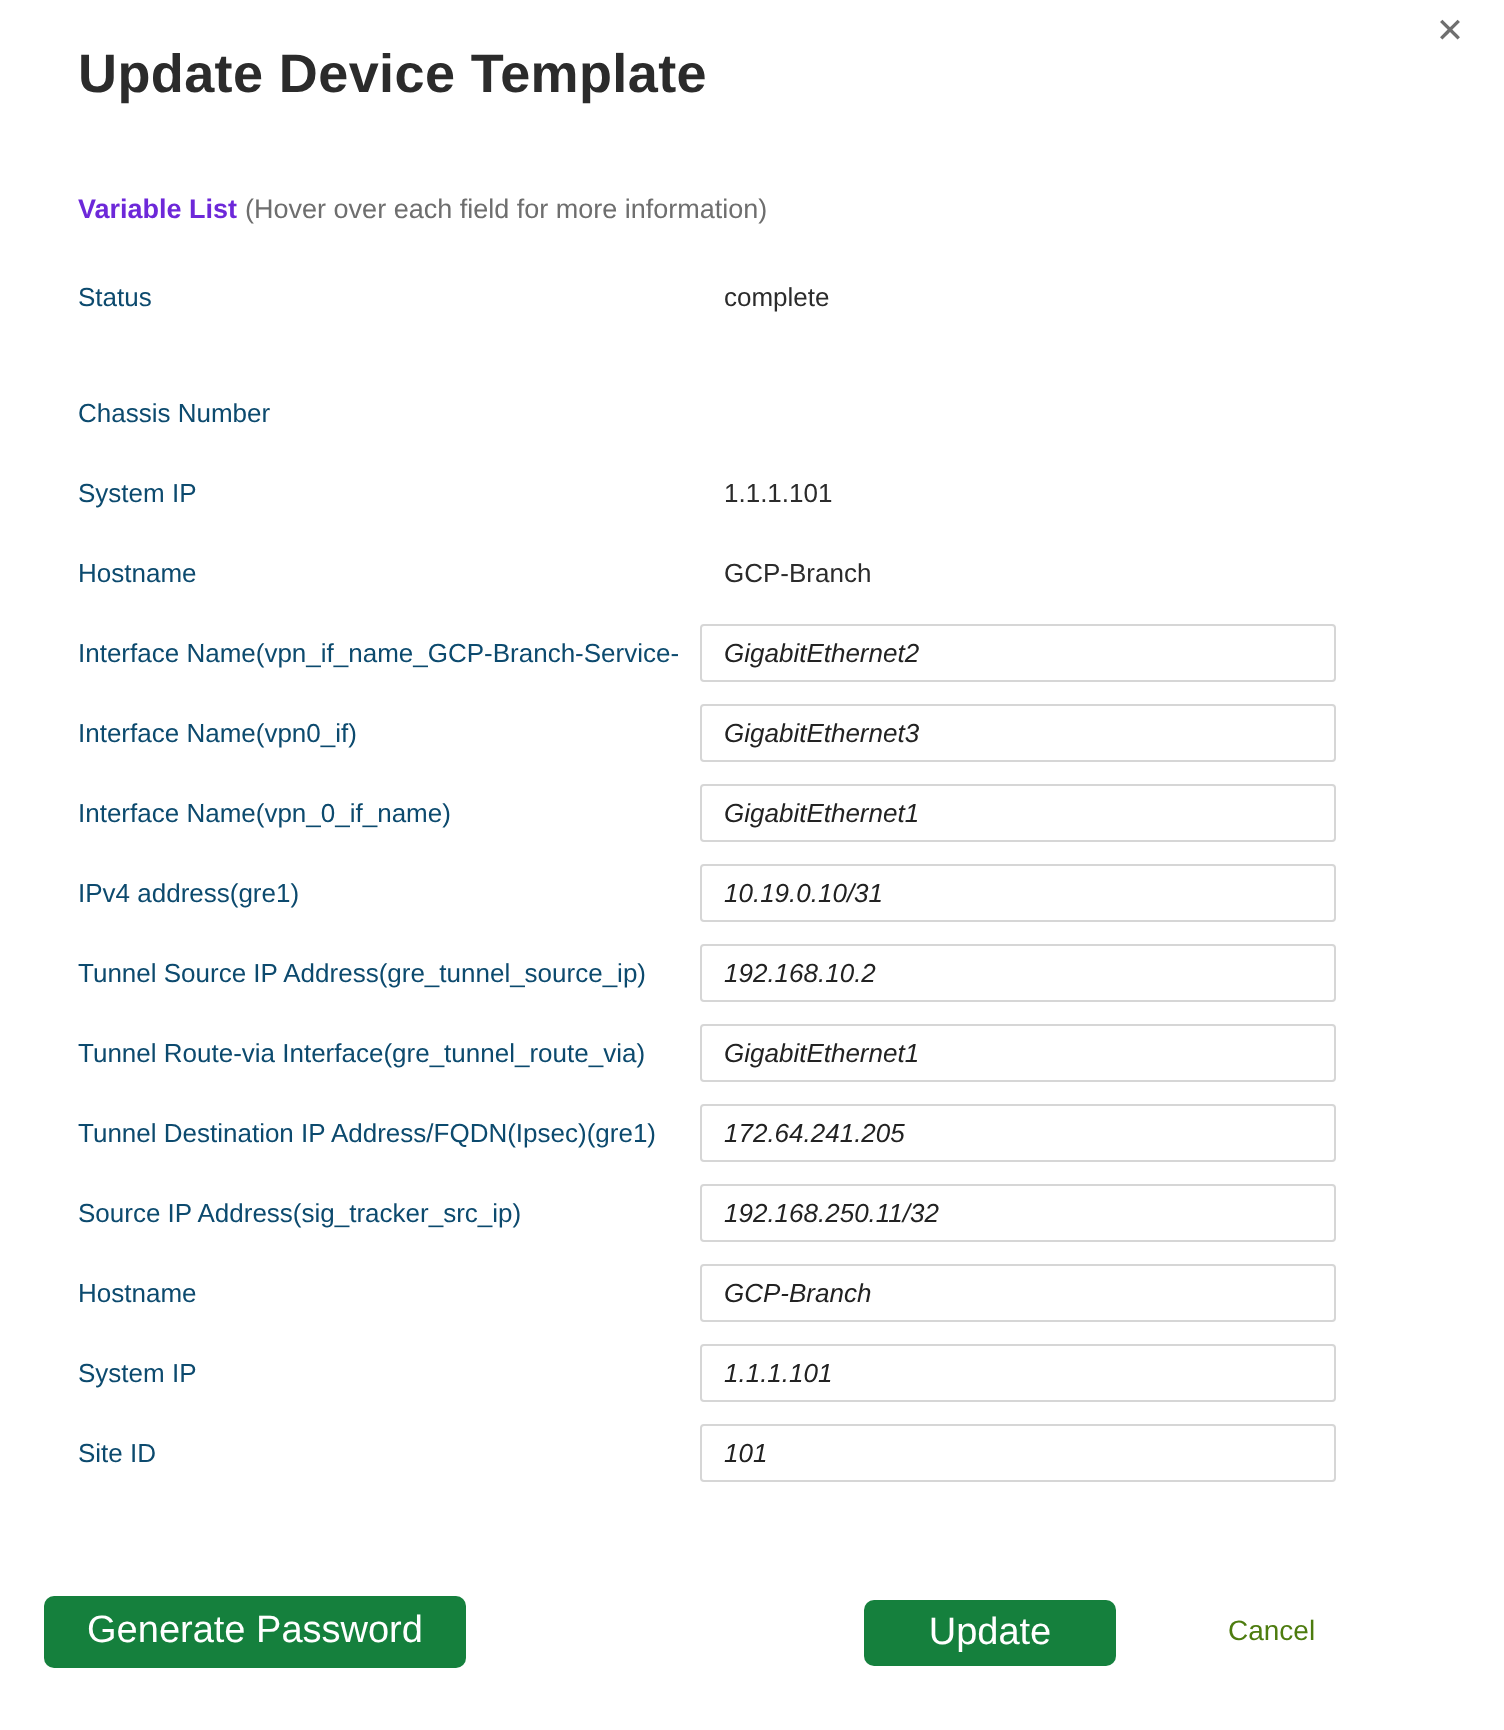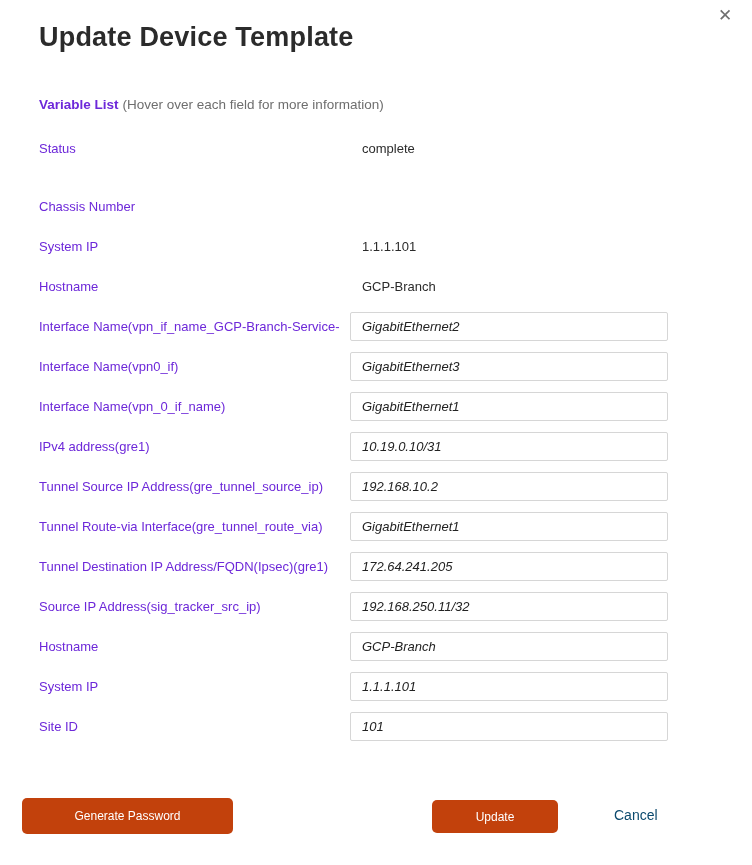--- a/index.html
+++ b/index.html
@@ -49,21 +49,21 @@
   .field-row {
     display: flex;
     align-items: center;
     height: 40px;
   }
   .field-row.row-gap-top { margin-top: 18px; }
   .field-label {
     width: 311px;
     flex: 0 0 311px;
     font-size: 13px;
-    color: #6d28d9;
+    color: #0c4a6e;
     white-space: nowrap;
     overflow: hidden;
   }
   .field-value {
     font-size: 13px;
     color: #2b2b2b;
     padding-left: 12px;
   }
   .field-input {
     width: 318px;
@@ -80,34 +80,34 @@
   }
   .footer {
     position: absolute;
     left: 0; top: 796px;
     width: 752px; height: 40px;
   }
   .btn {
     position: absolute;
     border: none;
     border-radius: 5px;
-    background: #c2410c;
+    background: #15803d;
     color: #ffffff;
     font-family: "Liberation Sans", "DejaVu Sans", sans-serif;
-    font-size: 12px;
+    font-size: 19px;
     cursor: pointer;
     display: flex; align-items: center; justify-content: center;
   }
   .btn-generate { left: 22px; top: 2px; width: 211px; height: 36px; }
   .btn-update   { left: 432px; top: 4px; width: 126px; height: 33px; }
   .link-cancel {
     position: absolute;
     left: 614px; top: 11px;
     font-size: 14px;
-    color: #0c4a6e;
+    color: #4d7c0f;
     cursor: pointer;
     user-select: none;
     text-align: center;
   }
 </style>
 </head>
 <body>
 
 <div class="dialog">
 

